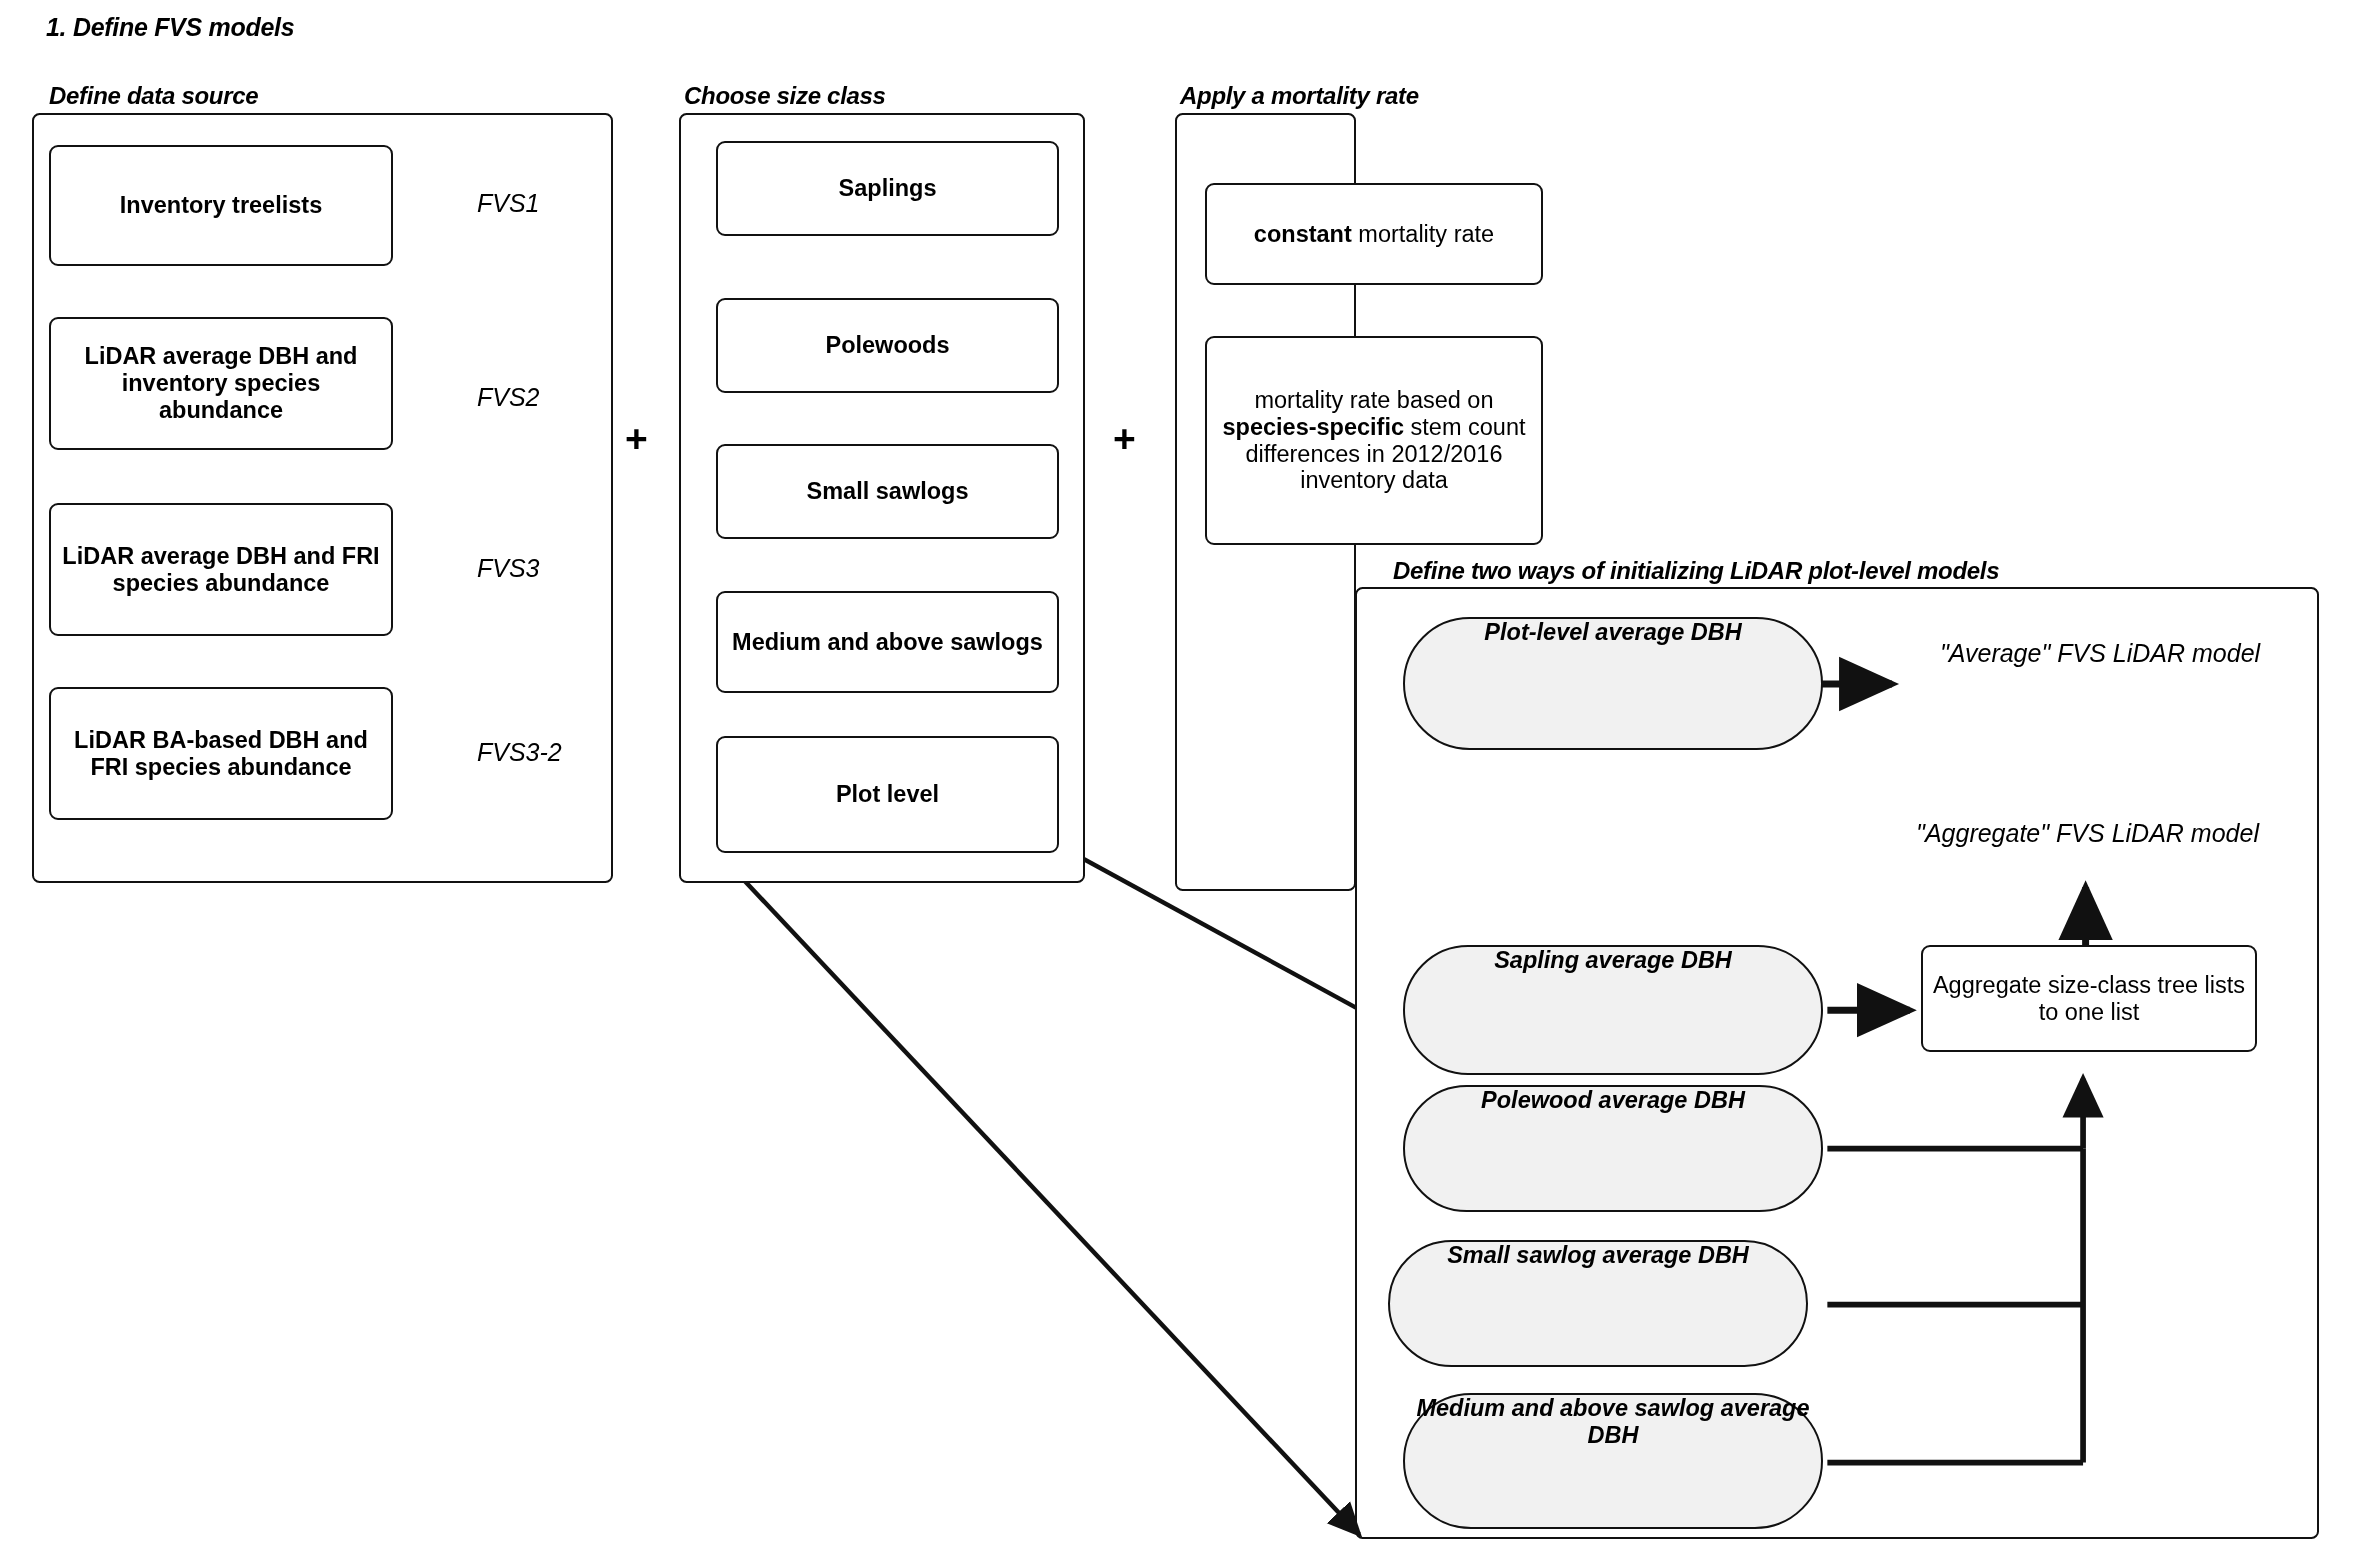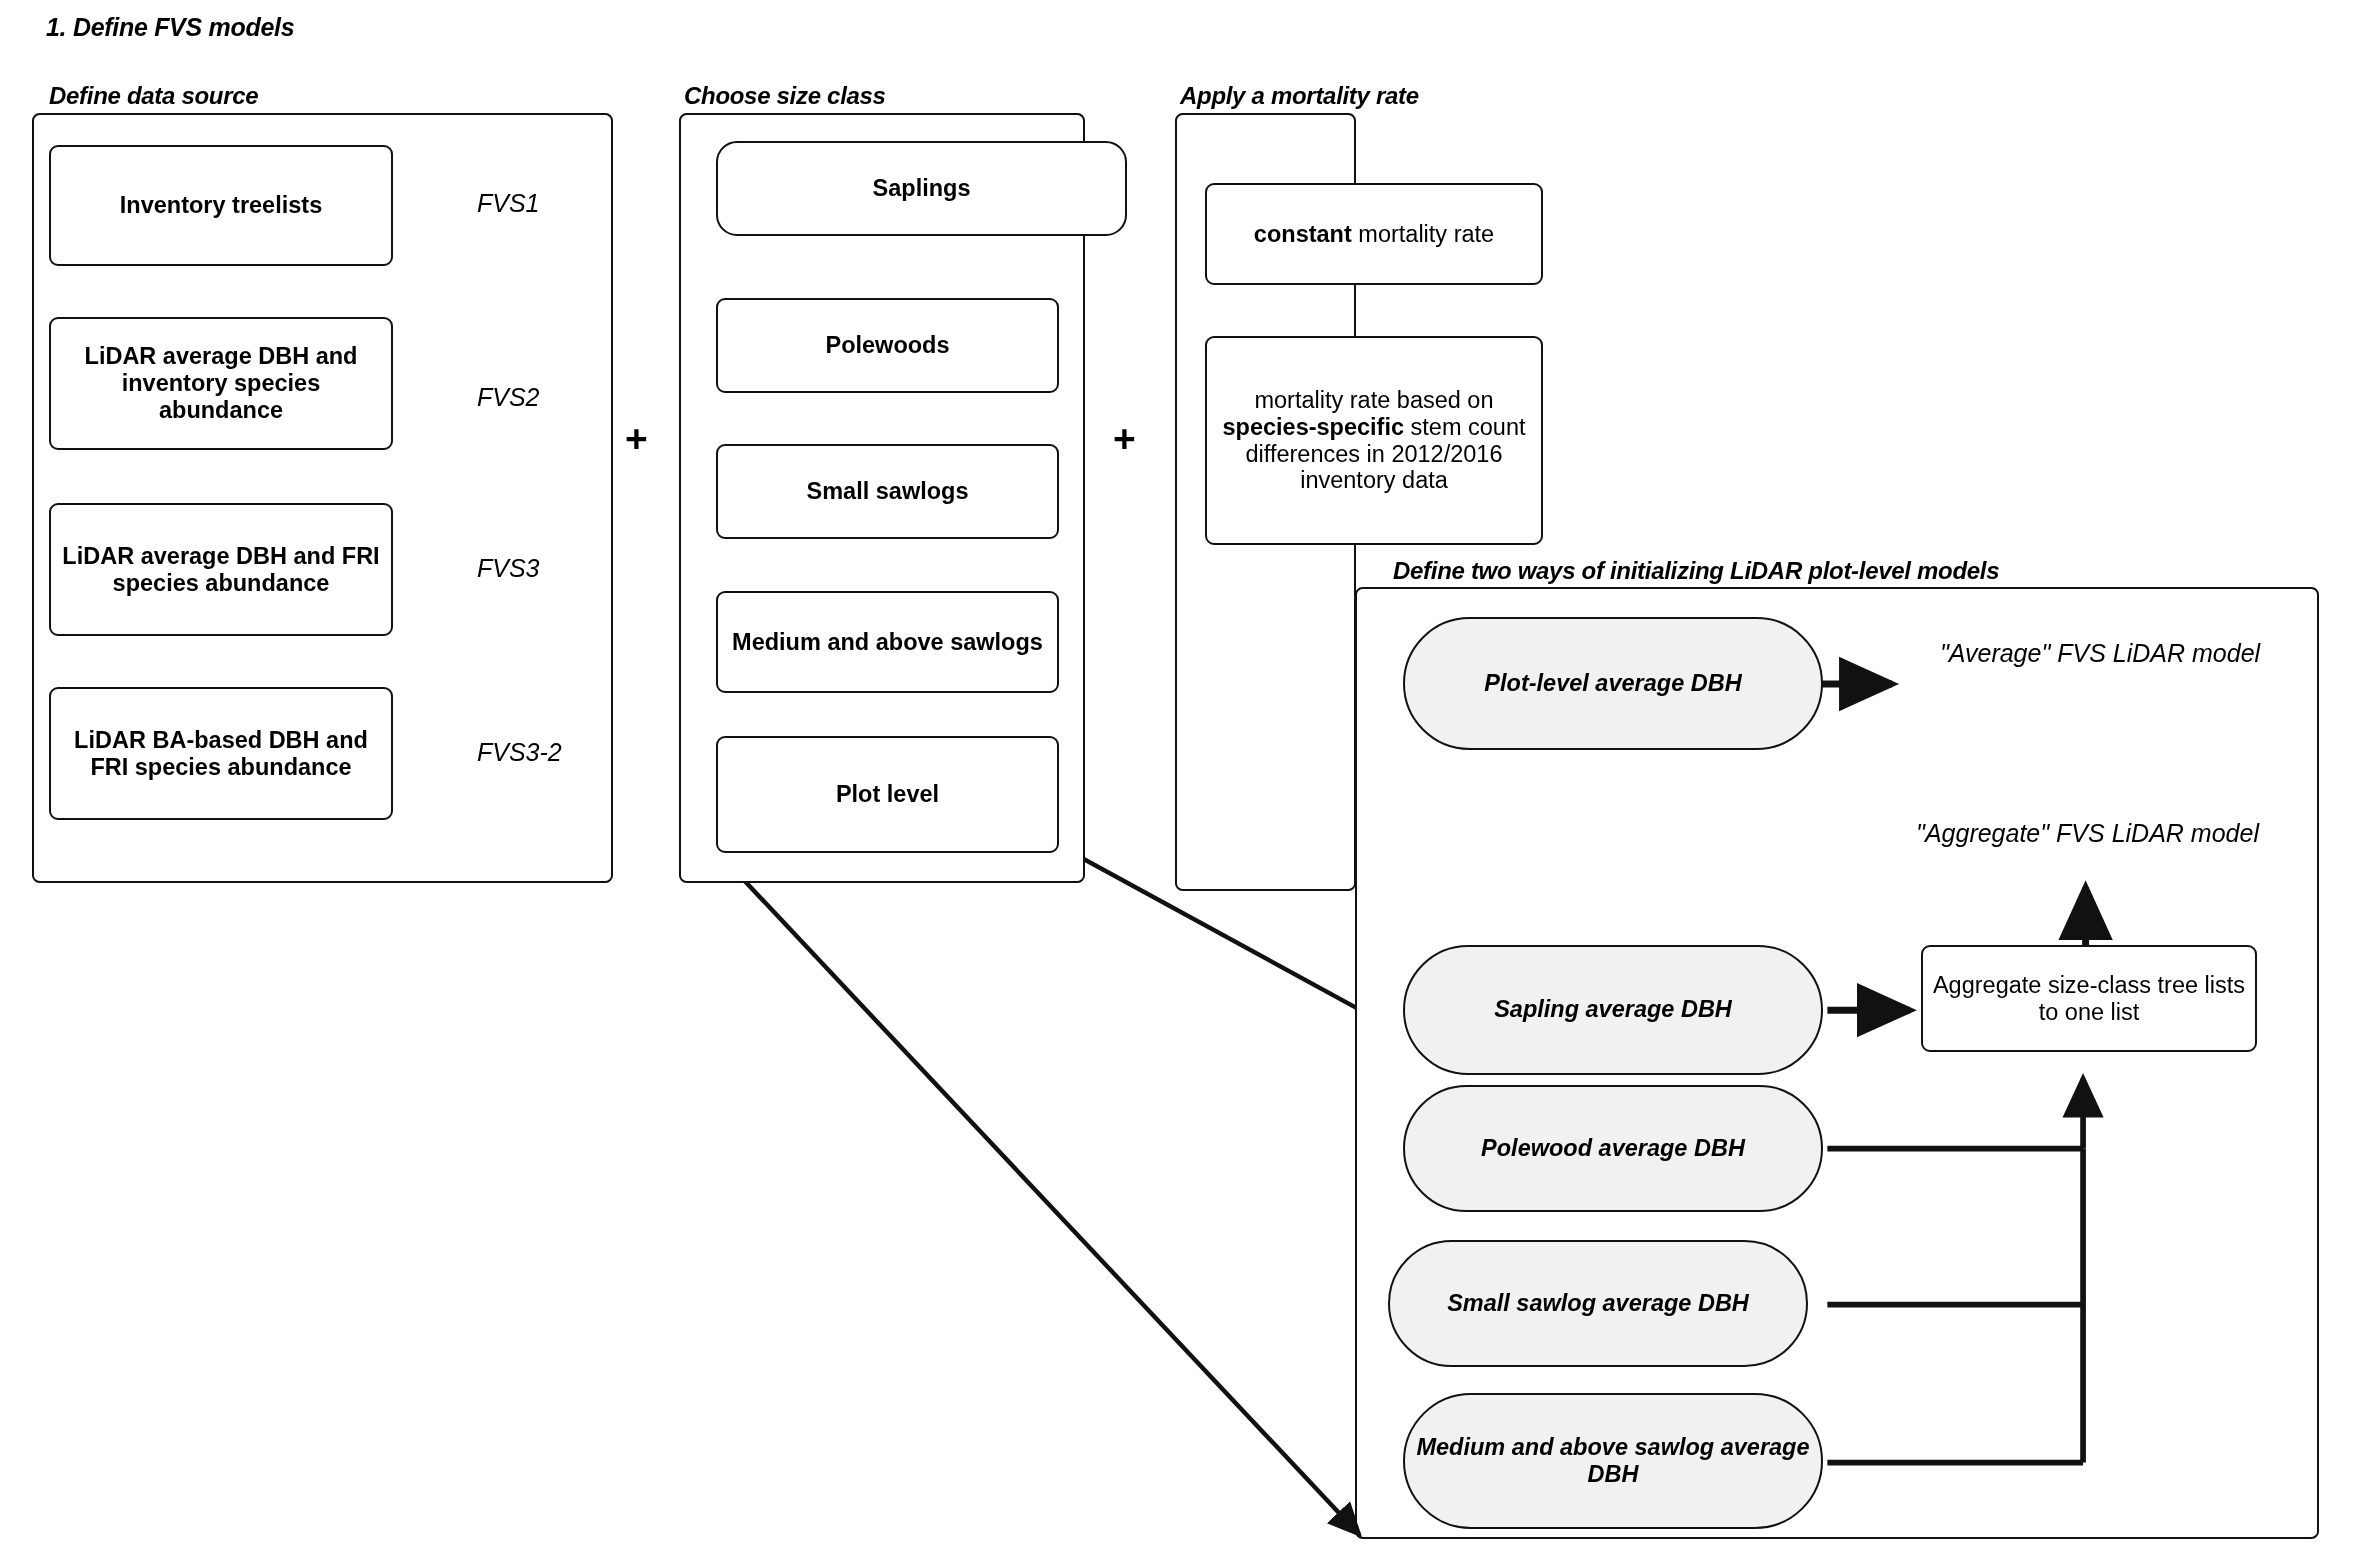--- a/index.html
+++ b/index.html
@@ -26,21 +26,21 @@
     box-sizing:border-box;display:flex;align-items:center;justify-content:center;
     text-align:center;color:#000;
   }
   .node-txt{font-size:23.5px;font-weight:bold;line-height:1.14;padding:0 6.3px;}
   .node-txt.reg{font-weight:normal;}
   .node-txt b{font-weight:bold;}
 
   
   .pill{
     position:absolute;border:2.5px solid #111;border-radius:634px;background:#f1f1f1;
-    box-sizing:border-box;display:flex;align-items:center;justify-content:center;
+    box-sizing:border-box;display:flex;justify-content:center;
     text-align:center;color:#000;
   }
   .pill-txt{font-size:23.5px;font-weight:bold;font-style:italic;line-height:1.15;padding:0 11.4px;}
 
   
   .flabel{
     position:absolute;font-size:25px;font-weight:normal;font-style:italic;color:#000;
     white-space:nowrap;
   }
   .flabel.multi{white-space:normal;text-align:center;line-height:1.2;}
@@ -128,21 +128,21 @@
   <div class="node" style="left:49px;top:687px;width:344px;height:133px;">
     <span class="node-txt">LiDAR BA-based DBH and FRI species abundance</span>
   </div>
   <div class="flabel" style="left:477px;top:738px;">FVS3-2</div>
 
   <div class="plus" style="left:625px;top:419px;">+</div>
 
   <div class="hdr panel-title" style="left:684px;top:82px;">Choose size class</div>
   <div class="panel" style="left:679px;top:113px;width:406px;height:770px;"></div>
 
-  <div class="node" style="left:716px;top:141px;width:411px;height:95px;border-radius:21px;">
+  <div class="node" style="left:716px;top:141px;width:343px;height:95px;">
     <span class="node-txt">Saplings</span>
   </div>
   <div class="node" style="left:716px;top:298px;width:343px;height:95px;">
     <span class="node-txt">Polewoods</span>
   </div>
   <div class="node" style="left:716px;top:444px;width:343px;height:95px;">
     <span class="node-txt">Small sawlogs</span>
   </div>
   <div class="node" style="left:716px;top:591px;width:343px;height:102px;">
     <span class="node-txt">Medium and above sawlogs</span>

